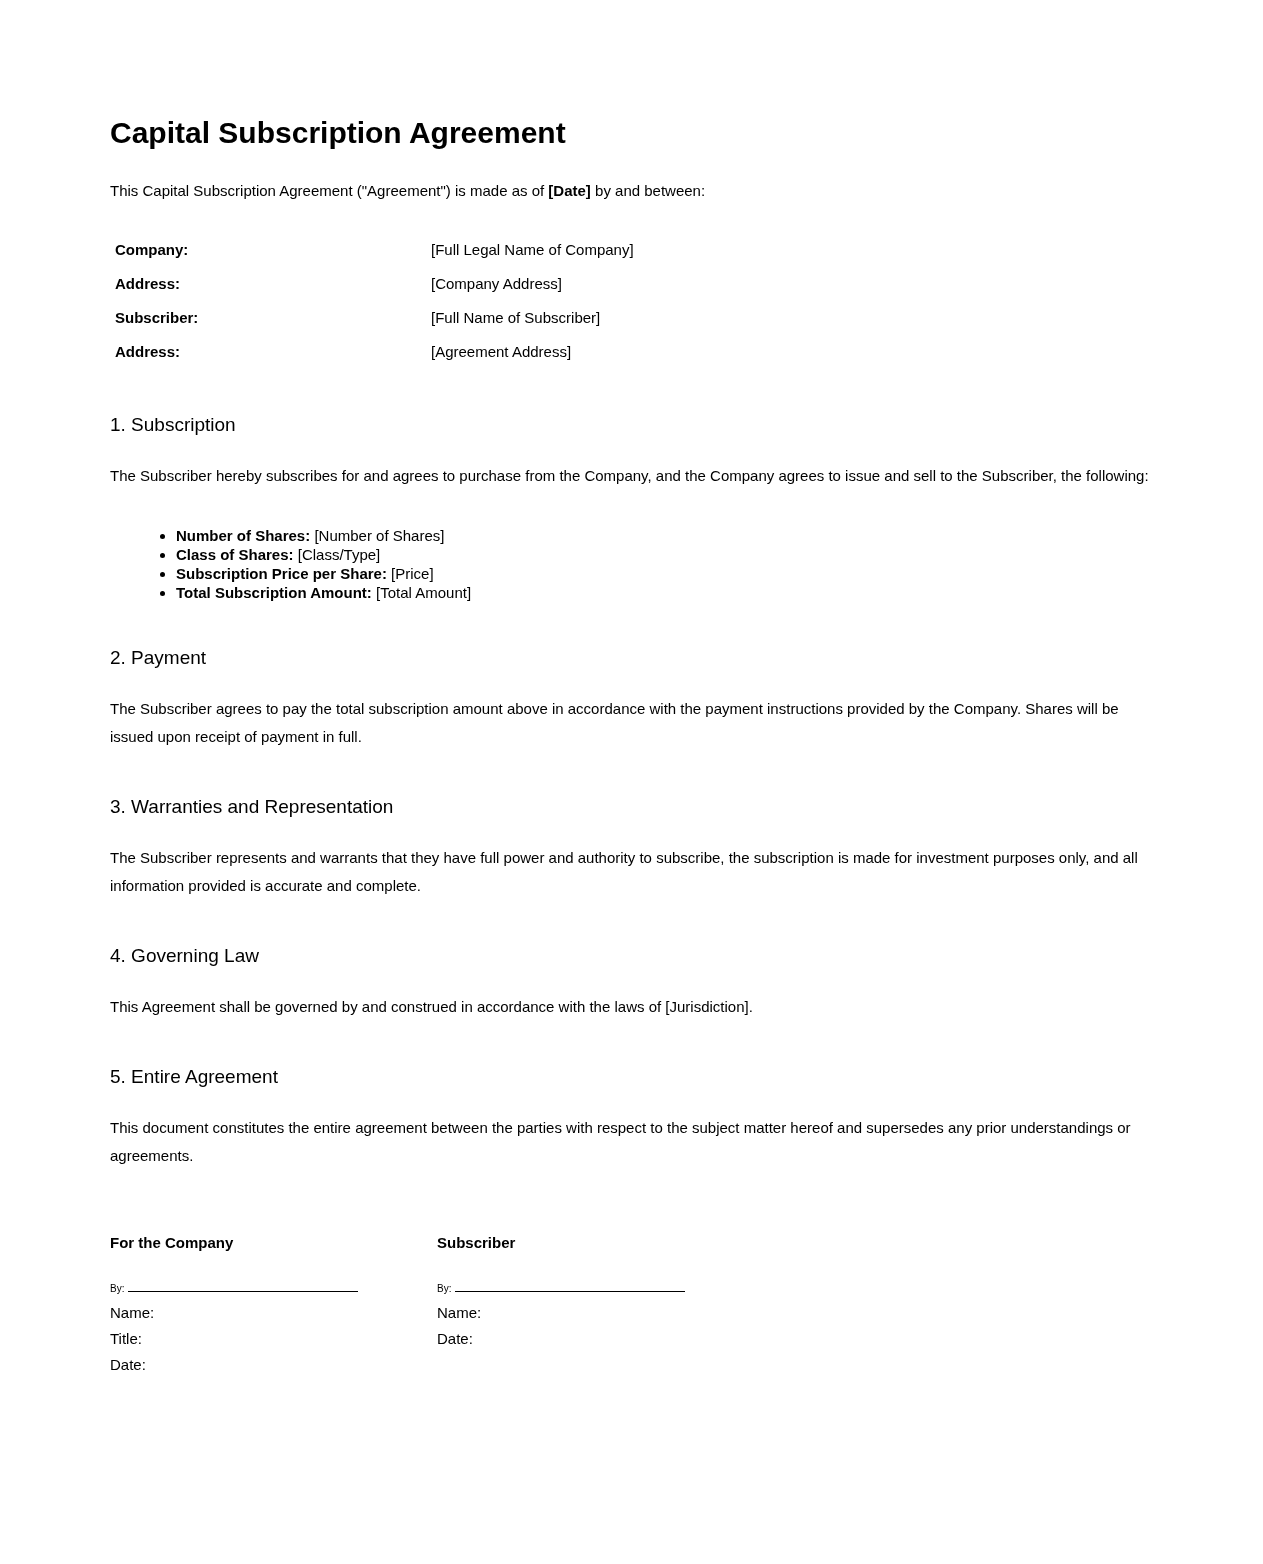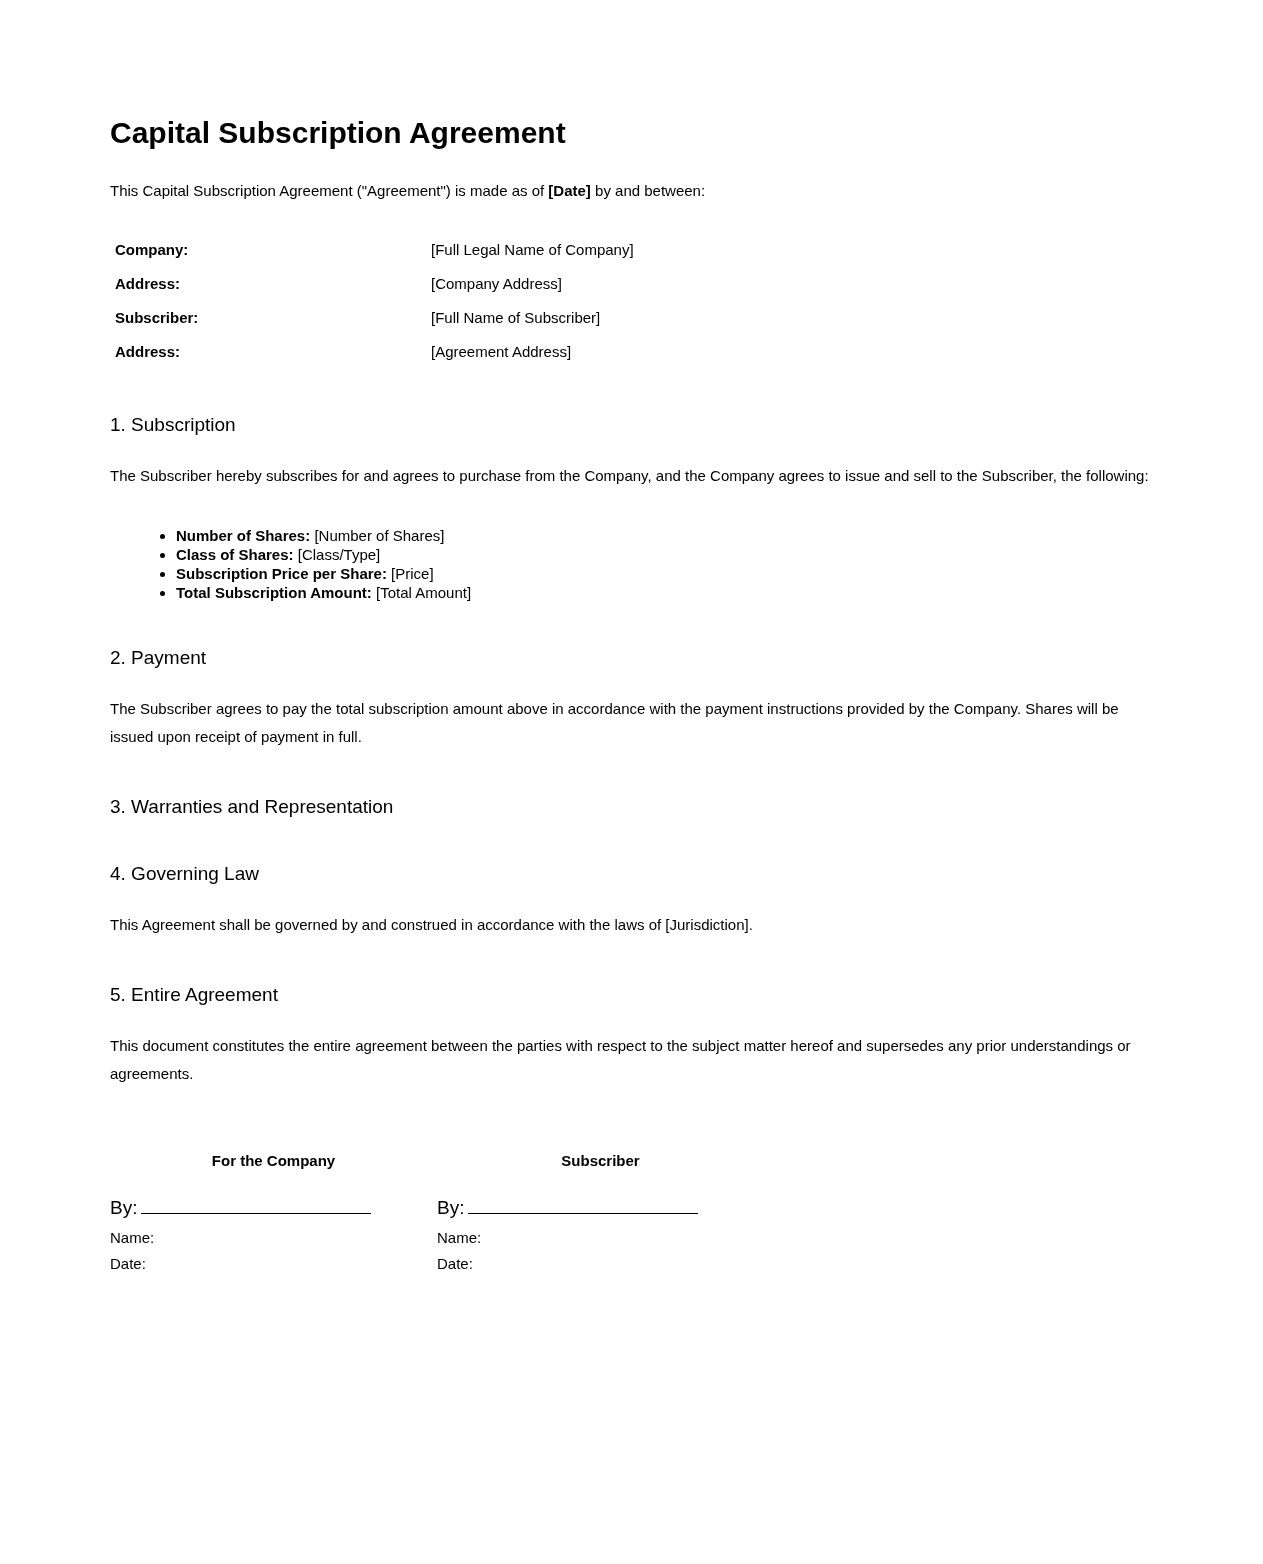--- a/index.html
+++ b/index.html
@@ -45,22 +45,22 @@
     padding-left: 66px;
     list-style-type: disc;
   }
   ul.details li {
     font-size: 15px;
     line-height: 19px;
   }
   
   .signatures { display: flex; margin-top: 64px; }
   .sig-col { width: 327px; flex: 0 0 327px; }
-  .sig-heading { font-size: 15px; font-weight: bold; margin-bottom: 28px; text-align: center; }
-  .sig-by { font-size: 19px; margin-bottom: 6px; white-space: nowrap; }
+  .sig-heading { font-size: 15px; font-weight: bold; margin-bottom: 28px; }
+  .sig-by { font-size: 10px; margin-bottom: 6px; white-space: nowrap; }
   .sig-line {
     display: inline-block;
     width: 230px;
     height: 13px;
     border-bottom: 1.5px solid #000000;
     margin-left: 4px;
     vertical-align: baseline;
   }
   .sig-field { font-size: 15px; line-height: 26px; }
 </style>
@@ -98,32 +98,34 @@
     <li><strong>Number of Shares:</strong> <span>[Number of Shares]</span></li>
     <li><strong>Class of Shares:</strong> <span>[Class/Type]</span></li>
     <li><strong>Subscription Price per Share:</strong> <span>[Price]</span></li>
     <li><strong>Total Subscription Amount:</strong> <span>[Total Amount]</span></li>
   </ul>
 
   <h2 class="section-heading">2. Payment</h2>
   <p class="body-text">The Subscriber agrees to pay the total subscription amount above in accordance with the payment instructions provided by the Company. Shares will be issued upon receipt of payment in full.</p>
 
   <h2 class="section-heading">3. Warranties and Representation</h2>
+  <p class="body-text">The Subscriber represents and warrants that they have full power and authority to subscribe, the subscription is made for investment purposes only, and all information provided is accurate and complete.</p>
 
   <h2 class="section-heading">4. Governing Law</h2>
   <p class="body-text">This Agreement shall be governed by and construed in accordance with the laws of [Jurisdiction].</p>
 
   <h2 class="section-heading">5. Entire Agreement</h2>
   <p class="body-text">This document constitutes the entire agreement between the parties with respect to the subject matter hereof and supersedes any prior understandings or agreements.</p>
 
   <div class="signatures">
     <div class="sig-col">
       <div class="sig-heading">For the Company</div>
       <div class="sig-by"><span>By:</span><span class="sig-line"></span></div>
       <div class="sig-field">Name:</div>
+      <div class="sig-field">Title:</div>
       <div class="sig-field">Date:</div>
     </div>
     <div class="sig-col">
       <div class="sig-heading">Subscriber</div>
       <div class="sig-by"><span>By:</span><span class="sig-line"></span></div>
       <div class="sig-field">Name:</div>
       <div class="sig-field">Date:</div>
     </div>
   </div>
 

